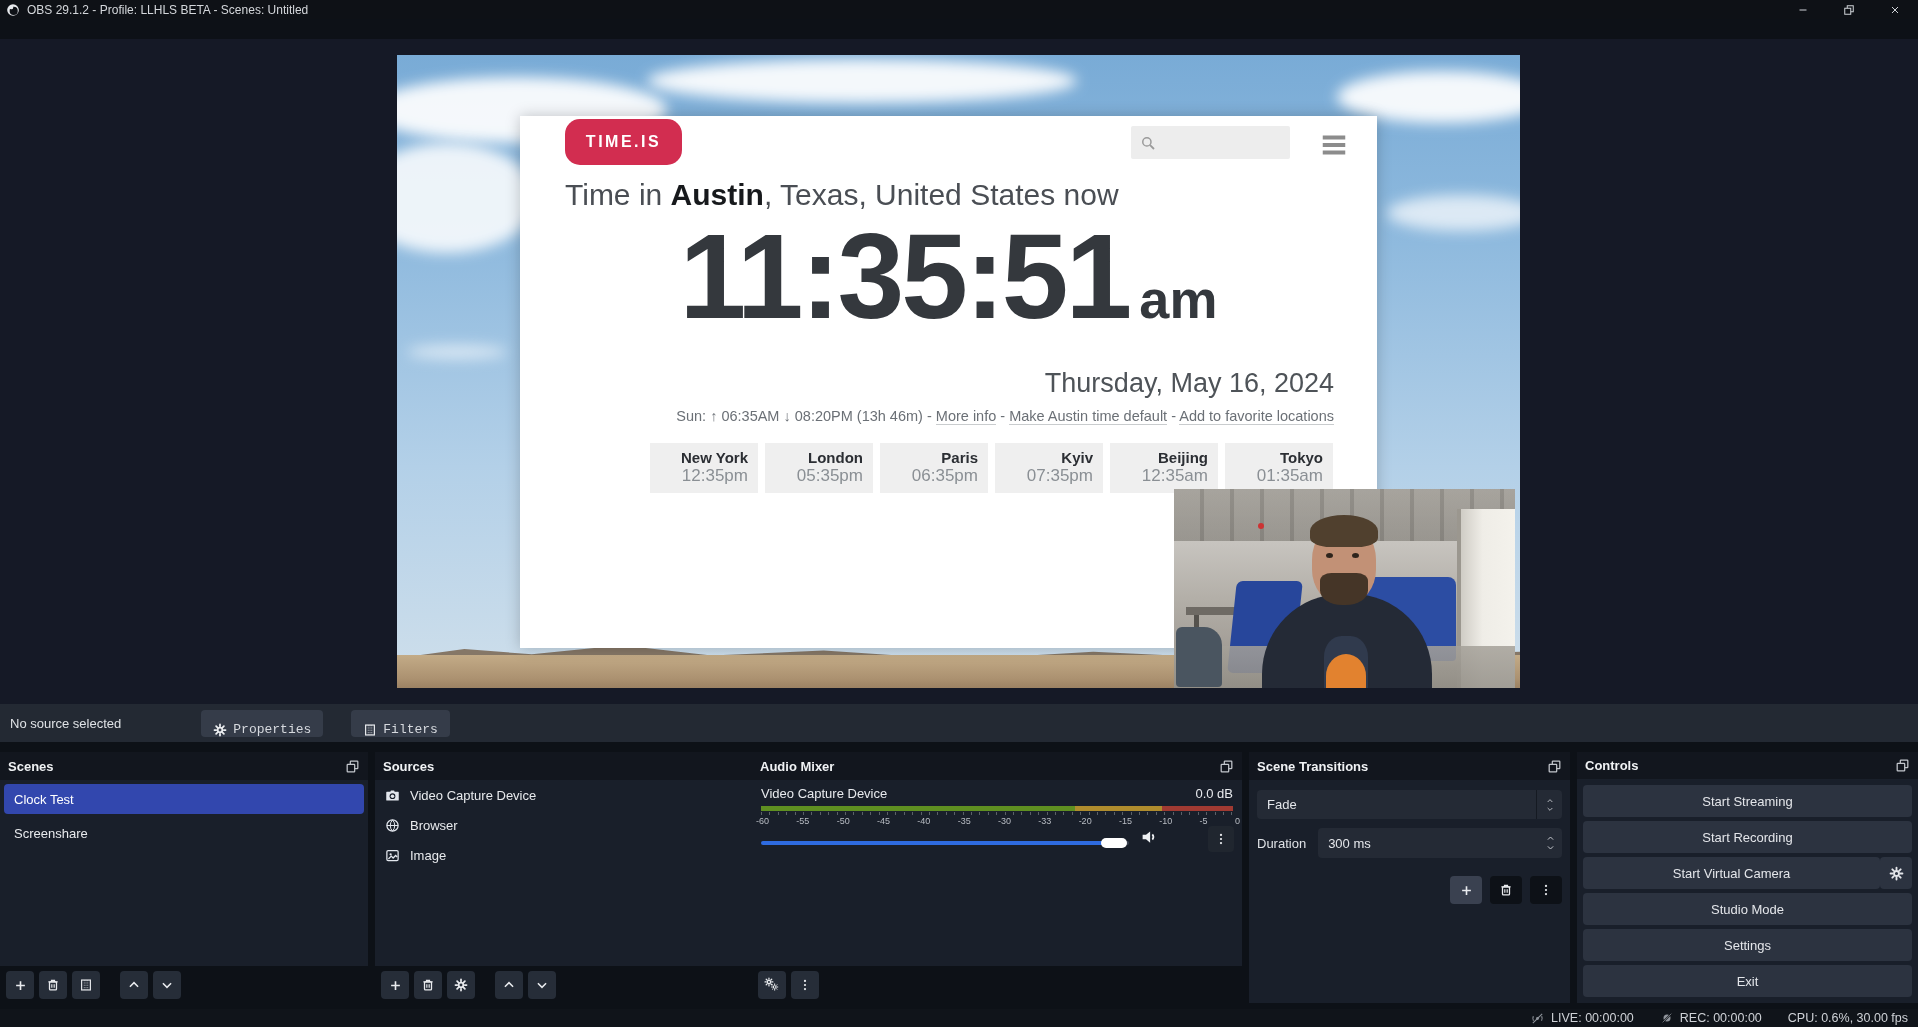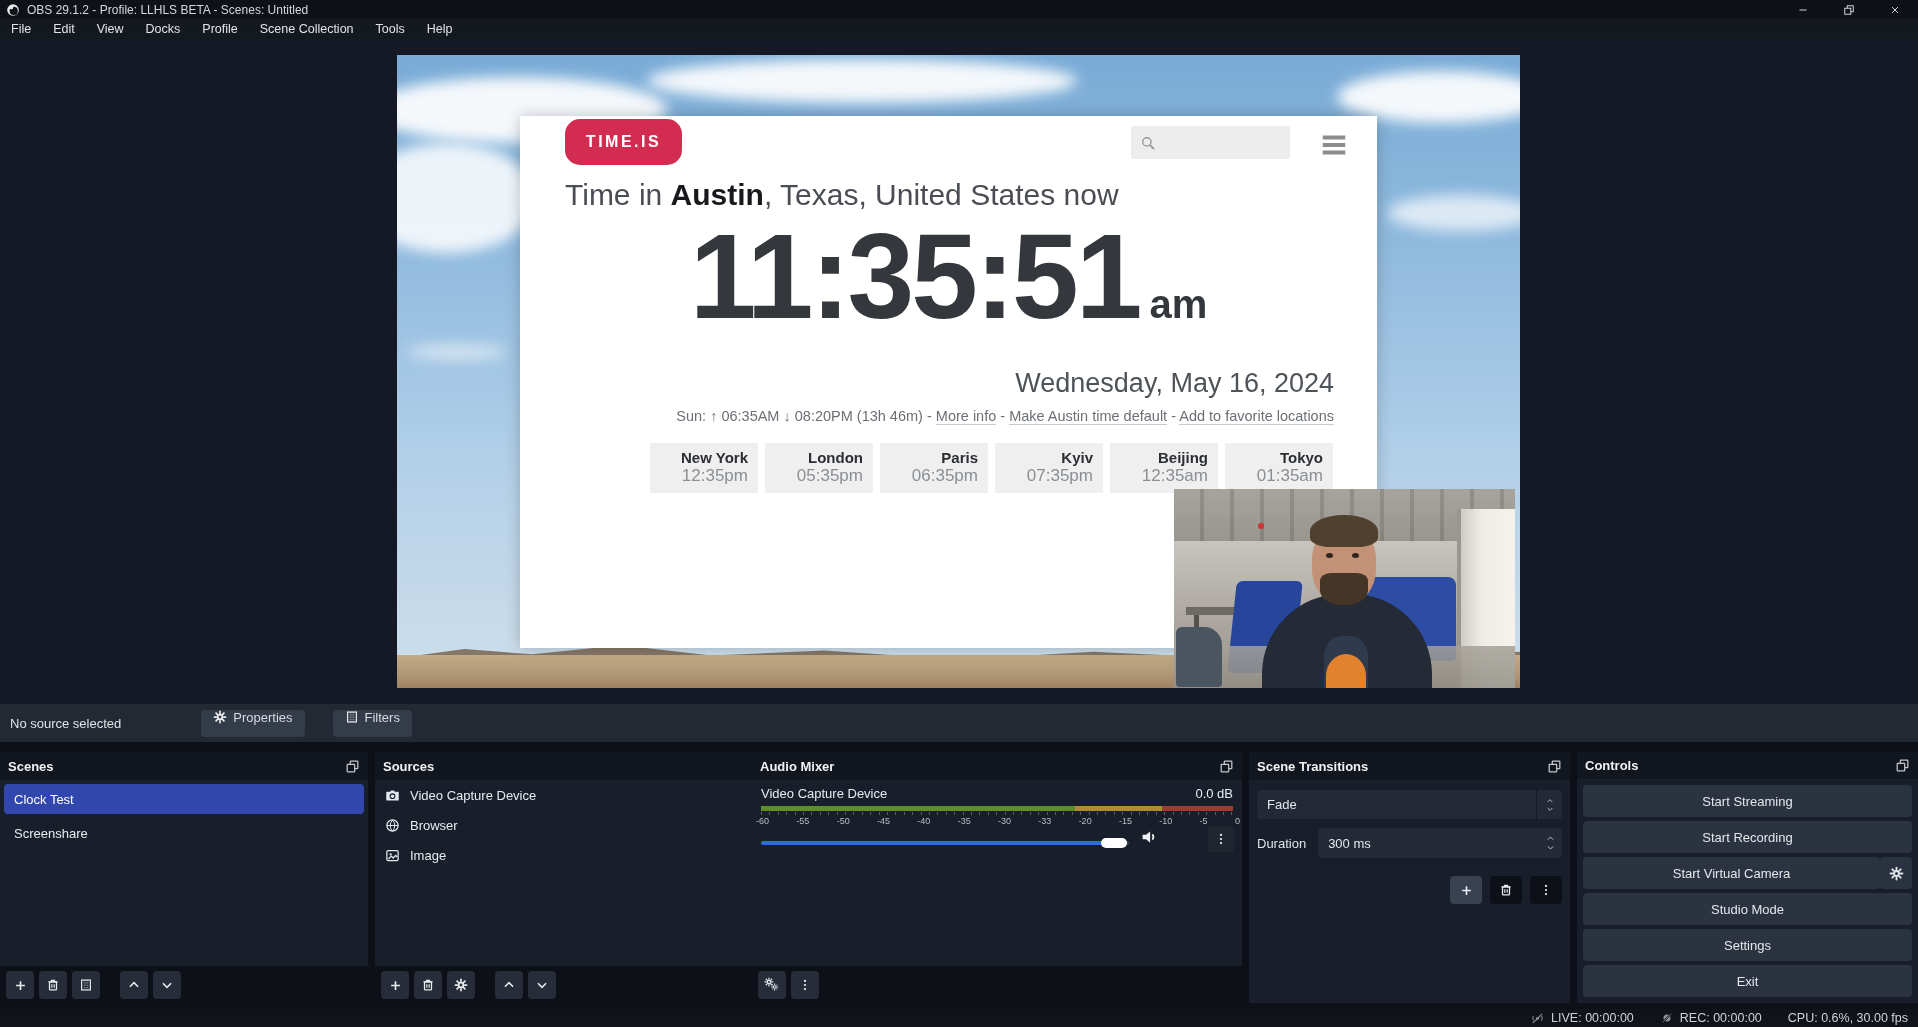--- a/index.html
+++ b/index.html
@@ -38,21 +38,21 @@
                color:#fff; font-weight:bold; font-size:16px; letter-spacing:2.5px;
                display:flex; align-items:center; justify-content:center;border-radius:15px; }
   .site-search { position:absolute; left:611px; top:10px; width:159px; height:33px; background:#ededed;
                  border-radius:2px; display:flex; align-items:center; padding-left:8px; }
   .site-burger { position:absolute; left:796px; top:14px; width:36px; height:30px; color:#8c8c8c; }
   .site-heading { position:absolute; left:45px; top:62px; width:770px; font-size:30px; color:#4a4e54; }
   .site-heading b { color:#17191c; font-weight:800; }
   .site-clock { position:absolute; left:0; top:100px; width:100%; text-align:center; color:#34383d;
                 font-weight:bold; white-space:nowrap; }
   .site-clock .digits { font-size:120px; line-height:1; letter-spacing:-3px; }
-  .site-clock .ampm { font-size:40px; margin-left:10px; }
+  .site-clock .ampm { font-size:54px; margin-left:10px; }
   .site-date { position:absolute; right:43px; top:252px; font-size:27px; color:#4e5358; }
   .site-sun { position:absolute; right:43px; top:292px; font-size:14.5px; color:#6b7076; white-space:nowrap; }
   .site-sun a { color:#6b7076; text-decoration:none; border-bottom:1px solid #c9ccce; }
   .cities { position:absolute; right:44px; top:327px; display:flex; gap:7px; }
   .city { width:108px; height:50px; background:#efefef; text-align:right; padding:6px 10px 0 0; }
   .city-name { font-size:15px; font-weight:bold; color:#2b2e33; }
   .city-time { font-size:17px; color:#8a8f94; }
 
   
   .webcam { position:absolute; left:777px; top:434px; width:341px; height:199px; overflow:hidden;
@@ -77,21 +77,21 @@
   .wc-head { position:absolute; left:138px; top:34px; width:64px; height:80px; background:#c29176; border-radius:46% 46% 42% 42%; }
   .wc-hair { position:absolute; left:136px; top:26px; width:68px; height:32px; background:#50402e; border-radius:50% 50% 30% 30%; }
   .wc-beard { position:absolute; left:146px; top:84px; width:48px; height:32px; background:#453527; border-radius:24% 24% 46% 46%; }
   .wc-eye { position:absolute; top:64px; width:7px; height:5px; background:#2e241c; border-radius:50%; }
 
   
   .src-toolbar { position:absolute; left:0; top:704px; width:100%; height:38px; background:#232933;
                  display:flex; align-items:center; color:#dfe2e6; font-size:13px; }
   .src-status { margin-left:10px; }
   .tb-btn { height:27px; background:#353c49; border-radius:4px; color:#d6d9de; display:flex;
-            align-items:flex-start; gap:6px; padding:0 12px; font-size:13px; }
+            align-items:flex-end; gap:6px; padding:0 12px; font-size:13px;font-family:Liberation Mono, monospace; }
   .tb-btn .ic { color:#eceef1; }
 
   
   .docks-bg { position:absolute; left:0; top:742px; width:100%; height:267px; background:#0d1117; }
   .panel { position:absolute; top:752px; display:flex; flex-direction:column; }
   .panel-header { height:28px; background:#12161e; display:flex; align-items:center;
                   padding:0 8px; color:#f0f2f4; font-size:13px; font-weight:bold; }
   .panel-header .ic { margin-left:auto; color:#c3c7cd; }
   .panel-body { flex:1; background:#191f2a; position:relative; }
   #panel-scenes { left:0; width:368px; height:214px; }
@@ -291,30 +291,20 @@
           </svg>
         </div>
       <div class="win-btn">
           <svg class="ic" width="12" height="12">
             <use href="#i-close"></use>
           </svg>
         </div>
     </div>
   </div>
 
-  <div class="menubar">
-    <span class="menu-item">File</span>
-    <span class="menu-item">Edit</span>
-    <span class="menu-item">View</span>
-    <span class="menu-item">Docks</span>
-    <span class="menu-item">Profile</span>
-    <span class="menu-item">Scene Collection</span>
-    <span class="menu-item">Tools</span>
-    <span class="menu-item">Help</span>
-  </div>
 
   <div class="preview-area">
     <div class="canvas">
       <div class="cloud" style="left:-30px;top:22px;width:300px;height:66px;"></div>
       <div class="cloud" style="left:250px;top:4px;width:430px;height:44px;"></div>
       <div class="cloud" style="left:940px;top:16px;width:210px;height:52px;"></div>
       <div class="cloud" style="left:-40px;top:88px;width:180px;height:110px;opacity:.85;"></div>
       <div class="cloud" style="left:10px;top:290px;width:100px;height:14px;opacity:.6;"></div>
       <div class="cloud" style="left:990px;top:140px;width:150px;height:36px;opacity:.7;"></div>
       <div class="mountains"></div>
@@ -325,21 +315,21 @@
         <div class="site-search">
           <svg class="ic" width="18" height="18" style="color:#9a9a9a">
               <use href="#i-search"></use>
             </svg>
         </div>
         <svg class="ic site-burger">
             <use href="#i-burger"></use>
           </svg>
         <div class="site-heading"><span>Time in </span><b>Austin</b><span>, Texas, United States now</span></div>
         <div class="site-clock"><span class="digits">11:35:51</span><span class="ampm">am</span></div>
-        <div class="site-date">Wednesday, May 16, 2024</div>
+        <div class="site-date">Thursday, May 16, 2024</div>
         <div class="site-sun">
           <span>Sun: ↑ 06:35AM ↓ 08:20PM (13h 46m)</span><span> - </span><a>More info</a><span> - </span><a>Make Austin time default</a><span> - </span><a>Add to favorite locations</a>
         </div>
         <div class="cities">
           <div class="city">
               <div class="city-name">New York</div>
               <div class="city-time">12:35pm</div>
             </div>
           <div class="city">
               <div class="city-name">London</div>

